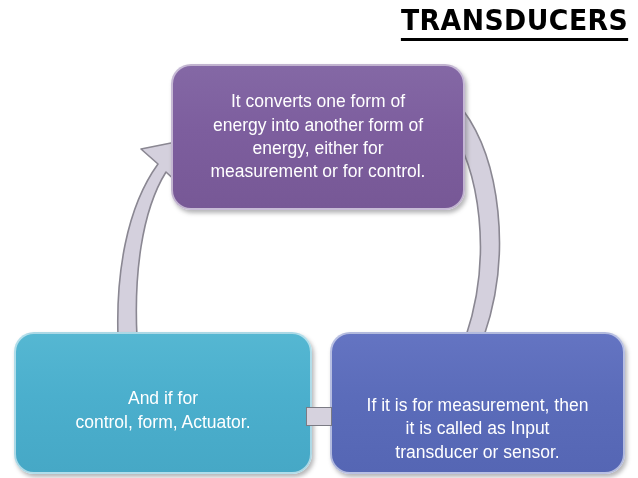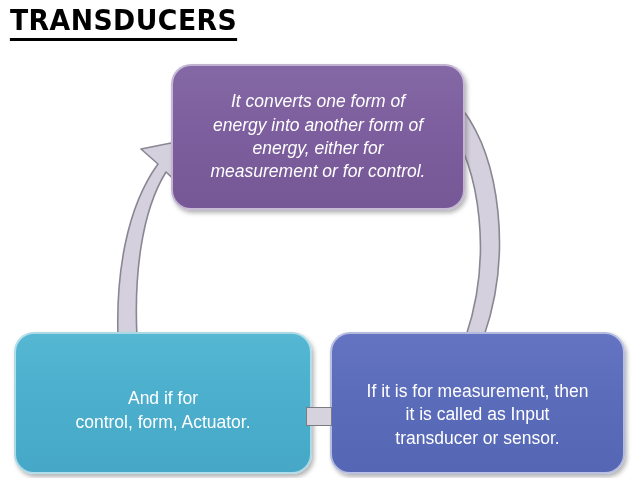--- a/index.html
+++ b/index.html
@@ -21,21 +21,21 @@
     width: 638px;
     height: 478px;
   }
 
   
   #title-wrap {
     position: absolute;
     left: 0;
     top: 6px;
     width: 638px;
-    text-align: left;
+    text-align: right;
   }
   #page-title {
     display: inline-block;
     font-family: "DejaVu Sans", sans-serif;
     font-weight: bold;
     font-size: 29px;
     letter-spacing: 0.5px;
     color: #000000;
     line-height: 1.0;
     transform: scaleX(0.92);
@@ -74,40 +74,39 @@
     width: 100%;
     white-space: pre-line;
   }
 
   #node-purple {
     left: 171px;
     top: 64px;
     width: 294px;
     height: 146px;
     background: linear-gradient(to bottom, #8468a5 0%, #7d5e9e 45%, #775896 100%);
-    font-style: italic;
   }
 
   #node-teal {
     left: 14px;
     top: 332px;
     width: 298px;
     height: 142px;
     background: linear-gradient(to bottom, #55b7d2 0%, #4bafcd 45%, #46a8c6 100%);
     align-items: flex-end;
     padding-bottom: 38px;
   }
 
   #node-blue {
     left: 330px;
     top: 332px;
     width: 295px;
     height: 142px;
     background: linear-gradient(to bottom, #6474c2 0%, #5b6cba 45%, #5566b4 100%);
-    align-items: center;
+    align-items: flex-end;
     padding-top: 32px;
   }
 
   
   #connector-teal-blue {
     position: absolute;
     left: 306px;
     top: 407px;
     width: 26px;
     height: 19px;

